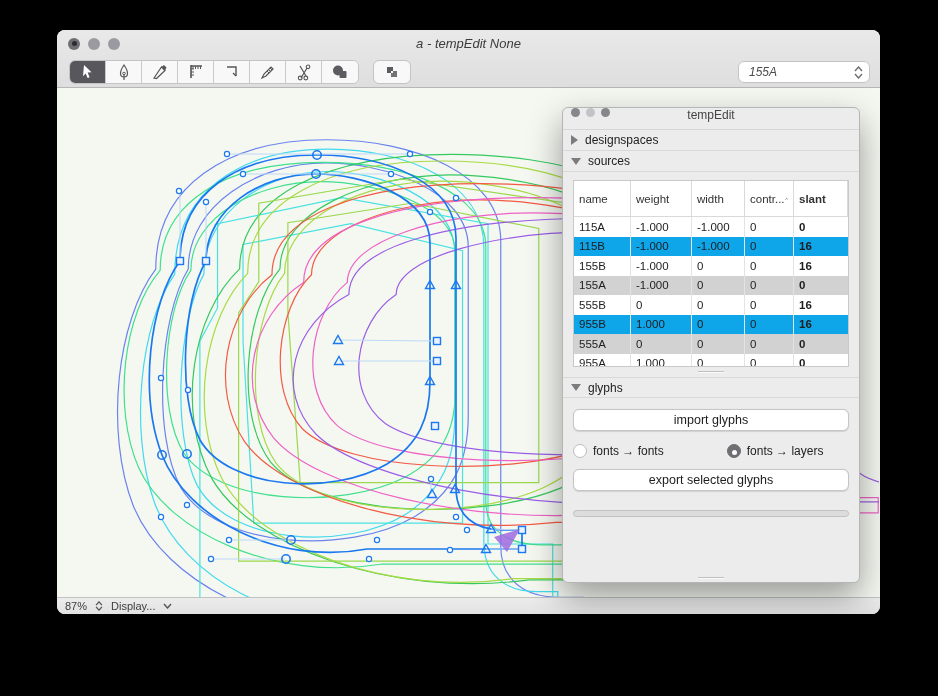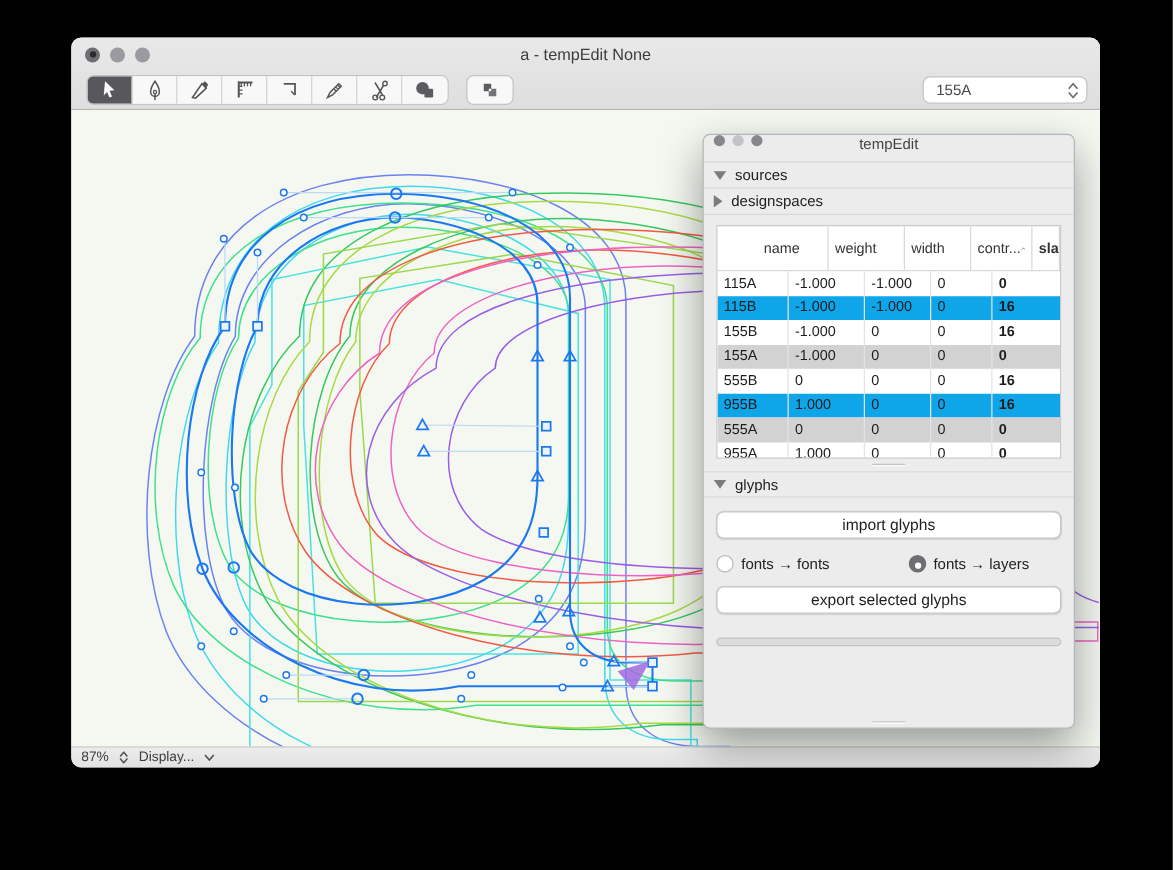--- a/index.html
+++ b/index.html
@@ -1,21 +1,21 @@
 <!DOCTYPE html>
 <html><head>
 <meta charset="utf-8">
 <style>
   html,body{margin:0;padding:0;background:#000;width:938px;height:696px;overflow:hidden;
     font-family:"Liberation Sans", sans-serif;-webkit-font-smoothing:antialiased;}
   *{box-sizing:border-box;}
   
   .window{position:absolute;left:57px;top:30px;width:823px;height:584px;border-radius:8px;
     overflow:hidden;background:#f5f8f1;box-shadow:0 22px 50px rgba(0,0,0,.6);}
-  .chrome{background:linear-gradient(#e9e9e9,#dedede);border-bottom:1px solid #b6b6b6;}
+  .chrome{background:linear-gradient(#e9e9e9,#dedede);border-bottom:1px solid #b6b6b6;font-style:italic;}
   .titlebar{height:27px;display:flex;align-items:center;position:relative;}
   .lights{display:flex;gap:8px;margin-left:11px;}
   .light{width:12px;height:12px;border-radius:50%;background:#9a9aa0;position:relative;}
   .light.first{background:#6e6e73;}
   .light.first::after{content:"";position:absolute;left:3.5px;top:3.5px;width:5px;height:5px;border-radius:50%;background:#2c2c2e;}
   .title{position:absolute;left:0;right:0;text-align:center;font-size:13px;color:#3c3c3c;}
   .toolbar{height:30px;display:flex;align-items:center;padding:0 10px;}
   .seg{display:flex;background:#f8f8f8;border:1px solid #c4c4c4;border-radius:6px;overflow:hidden;height:24px;margin-left:2px;}
   .seg .tool{width:36px;display:flex;align-items:center;justify-content:center;border-right:1px solid #c9c9c9;background:#f8f8f8;cursor:default;}
   .seg .tool:last-child{border-right:none;}
@@ -38,21 +38,21 @@
   .ptitle{height:22px;display:flex;position:relative;border-bottom:1px solid #d6d6d6;}
   .plights{display:flex;gap:6px;margin-left:8px;}
   .plight{width:9px;height:9px;border-radius:50%;background:#86868b;}
   .plight.mid{background:#c3c3c7;}
   .ptext{position:absolute;left:0;right:0;text-align:center;font-size:12px;color:#444;}
   .secrow{height:21px;display:flex;align-items:center;padding:0 8px;gap:7px;border-bottom:1px solid #d9d9d9;}
   .tri-r{width:0;height:0;border-top:5px solid transparent;border-bottom:5px solid transparent;border-left:7px solid #7c7c80;}
   .tri-d{width:0;height:0;border-left:5px solid transparent;border-right:5px solid transparent;border-top:7px solid #7c7c80;}
   .tablebox{margin:8px 10px 0 10px;border:1px solid #c9c9c9;background:#fff;height:187px;overflow:hidden;}
   .tr{display:flex;height:19.5px;align-items:center;font-size:11.5px;color:#1d1d1f;}
-  .tr.head{height:36px;border-bottom:1px solid #d9d9d9;color:#333;padding-left:32px;}
+  .tr.head{height:36px;border-bottom:1px solid #d9d9d9;color:#333;}
   .td{padding:0 5px;height:100%;display:flex;align-items:center;border-right:1px solid #e3e3e3;overflow:hidden;white-space:nowrap;}
   .tr.head .td{border-right:1px solid #d9d9d9;}
   .c0{width:57px;}.c1{width:61px;}.c2{width:53px;}.c3{width:49px;}.c4{flex:1;border-right:none;font-weight:bold;}
   .tr.alt{background:#0ea5e9;}
   .tr.sel{background:#d2d2d3;}
   .sortcaret{margin-left:auto;}
   .resize-dash{height:10px;display:flex;align-items:center;justify-content:center;}
   .dash{width:26px;height:2px;border-top:1px solid #c0c0c0;border-bottom:1px solid #fafafa;}
   .glyphinput{margin:8px 10px 0 10px;height:26px;background:#fff;border:1px solid #c2c2c2;border-radius:2px;
     font-size:13px;color:#1d1d1f;display:flex;align-items:center;padding:0 7px;}
@@ -281,27 +281,27 @@
   <div class="ptitle">
     <div class="plights">
       <span class="plight"></span>
       <span class="plight mid"></span>
       <span class="plight"></span>
     </div>
     <div class="ptext">tempEdit</div>
   </div>
 
   <div class="secrow">
+    <span class="tri-r"></span>
+    <span>designspaces</span>
+  </div>
+
+  <div class="secrow">
     <span class="tri-d"></span>
     <span>sources</span>
-  </div>
-
-  <div class="secrow">
-    <span class="tri-r"></span>
-    <span>designspaces</span>
   </div>
 
   <div class="tablebox">
     <div id="thead">
         <div class="tr head">
           <div class="td c0">name</div>
           <div class="td c1">weight</div>
           <div class="td c2">width</div>
           <div class="td c3">contr...<svg width="8" height="6" viewBox="0 0 9 6" class="sortcaret">
               <path d="M1 5 L4.5 1 L8 5" fill="none" stroke="#555" stroke-width="1.4"></path>

